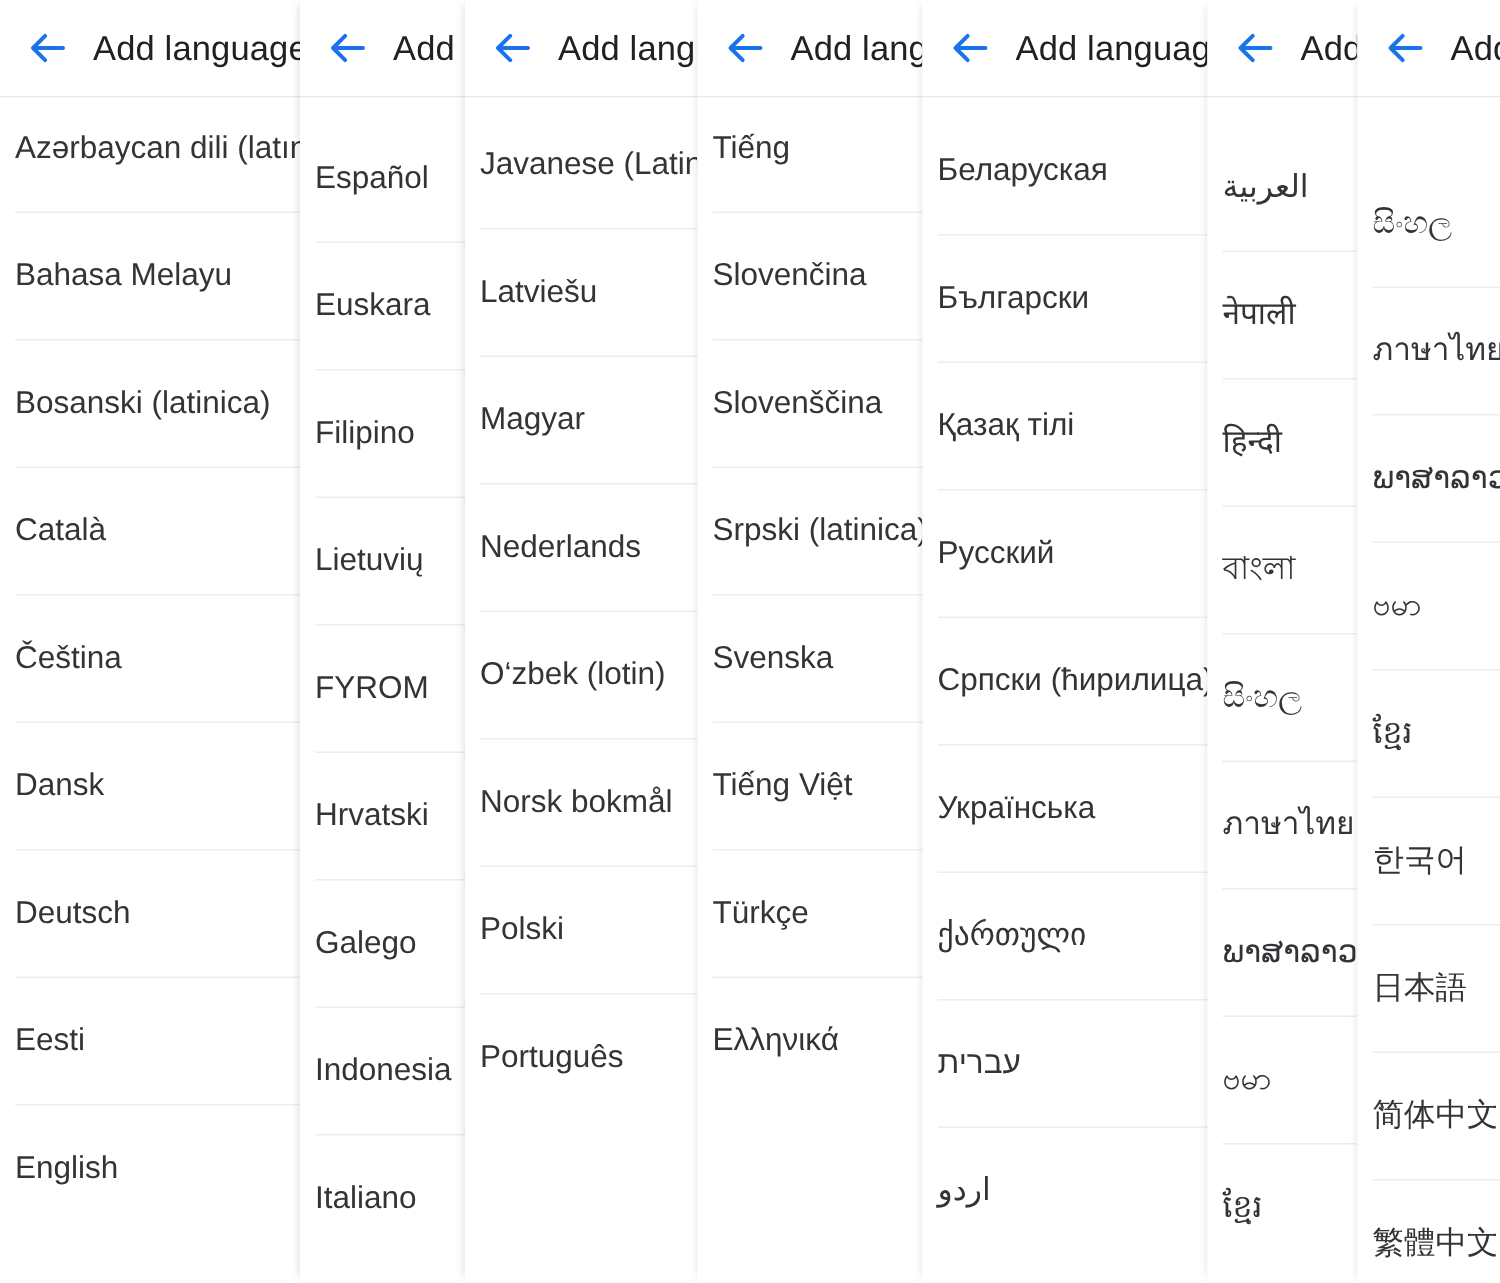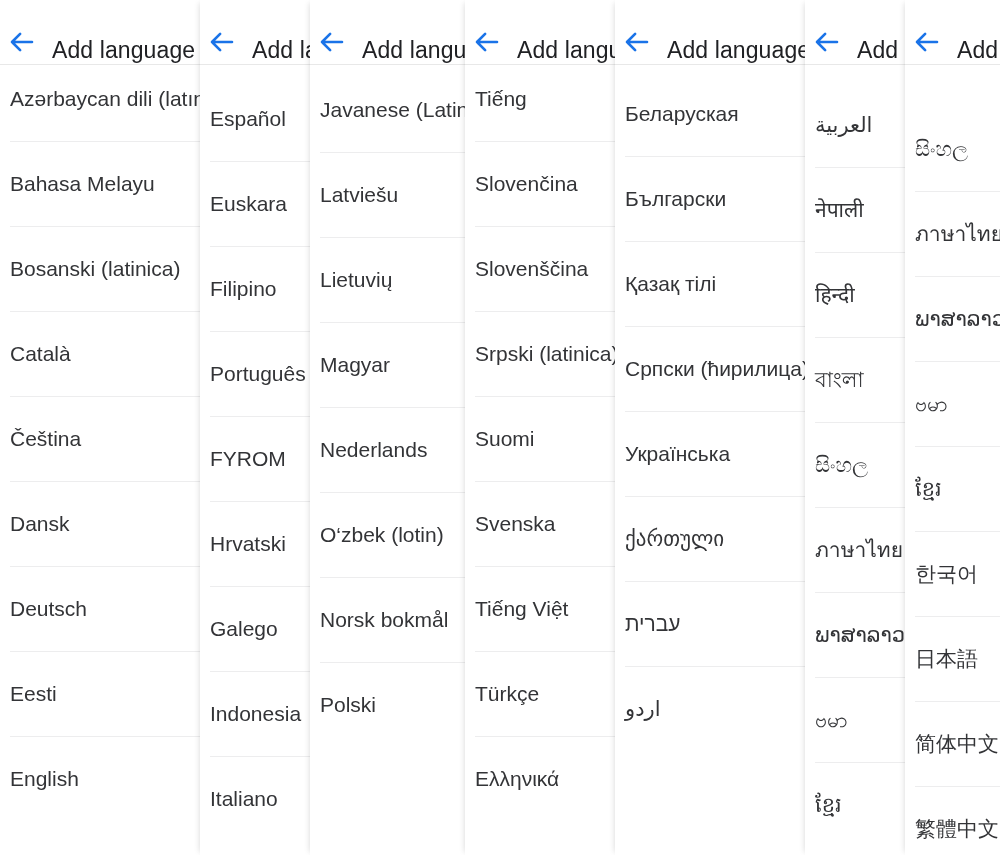--- a/index.html
+++ b/index.html
@@ -24,22 +24,23 @@
   .panel.shadowed{
     box-shadow:-3px 0 6px -3px rgba(0,0,0,0.16);
   }
 
   
   .appbar{
     position:relative;
     height:65px;
     background:#ffffff;
     display:flex;
-    align-items:flex-end;
+    align-items:center;
     box-sizing:border-box;
+    padding-left:10px;
     white-space:nowrap;
     border-bottom:1px solid #e8e8e8;
   }
   .back-icon{
     flex:0 0 auto;
     width:44px;height:44px;
     display:flex;align-items:center;justify-content:center;
     cursor:pointer;
   }
   .back-icon svg{display:block;}
@@ -146,75 +147,75 @@
           <div class="lang-row">
             <span class="lang-label">Español</span>
           </div>
           <div class="lang-row">
             <span class="lang-label">Euskara</span>
           </div>
           <div class="lang-row">
             <span class="lang-label">Filipino</span>
           </div>
           <div class="lang-row">
+            <span class="lang-label">Lietuvių</span>
+          </div>
+          <div class="lang-row">
+            <span class="lang-label">FYROM</span>
+          </div>
+          <div class="lang-row">
+            <span class="lang-label">Hrvatski</span>
+          </div>
+          <div class="lang-row">
+            <span class="lang-label">Galego</span>
+          </div>
+          <div class="lang-row">
+            <span class="lang-label">Indonesia</span>
+          </div>
+          <div class="lang-row">
+            <span class="lang-label">Italiano</span>
+          </div>
+        </div>
+      </div>
+    </div>
+    <div class="panel shadowed" style="left: 310px; width: 155px;">
+      <div class="appbar">
+        <div class="back-icon">
+          <svg width="30" height="30" viewBox="0 0 24 24">
+            <path d="M20 12 H4 M10.5 5.5 L4 12 L10.5 18.5" fill="none" stroke="#1a73e8" stroke-width="2.1" stroke-linecap="round" stroke-linejoin="round"></path>
+          </svg>
+        </div>
+        <div class="appbar-title">Add language</div>
+      </div>
+      <div class="list">
+        <div class="list-inner" style="margin-top: 3px;">
+          <div class="lang-row">
+            <span class="lang-label">Javanese (Latin)</span>
+          </div>
+          <div class="lang-row">
+            <span class="lang-label">Latviešu</span>
+          </div>
+          <div class="lang-row">
+            <span class="lang-label">Magyar</span>
+          </div>
+          <div class="lang-row">
+            <span class="lang-label">Nederlands</span>
+          </div>
+          <div class="lang-row">
+            <span class="lang-label">O‘zbek (lotin)</span>
+          </div>
+          <div class="lang-row">
+            <span class="lang-label">Norsk bokmål</span>
+          </div>
+          <div class="lang-row">
+            <span class="lang-label">Polski</span>
+          </div>
+          <div class="lang-row">
             <span class="lang-label">Português</span>
           </div>
-          <div class="lang-row">
-            <span class="lang-label">FYROM</span>
-          </div>
-          <div class="lang-row">
-            <span class="lang-label">Hrvatski</span>
-          </div>
-          <div class="lang-row">
-            <span class="lang-label">Galego</span>
-          </div>
-          <div class="lang-row">
-            <span class="lang-label">Indonesia</span>
-          </div>
-          <div class="lang-row">
-            <span class="lang-label">Italiano</span>
-          </div>
-        </div>
-      </div>
-    </div>
-    <div class="panel shadowed" style="left: 310px; width: 155px;">
-      <div class="appbar">
-        <div class="back-icon">
-          <svg width="30" height="30" viewBox="0 0 24 24">
-            <path d="M20 12 H4 M10.5 5.5 L4 12 L10.5 18.5" fill="none" stroke="#1a73e8" stroke-width="2.1" stroke-linecap="round" stroke-linejoin="round"></path>
-          </svg>
-        </div>
-        <div class="appbar-title">Add language</div>
-      </div>
-      <div class="list">
-        <div class="list-inner" style="margin-top: 3px;">
-          <div class="lang-row">
-            <span class="lang-label">Javanese (Latin)</span>
-          </div>
-          <div class="lang-row">
-            <span class="lang-label">Latviešu</span>
-          </div>
-          <div class="lang-row">
-            <span class="lang-label">Lietuvių</span>
-          </div>
-          <div class="lang-row">
-            <span class="lang-label">Magyar</span>
-          </div>
-          <div class="lang-row">
-            <span class="lang-label">Nederlands</span>
-          </div>
-          <div class="lang-row">
-            <span class="lang-label">O‘zbek (lotin)</span>
-          </div>
-          <div class="lang-row">
-            <span class="lang-label">Norsk bokmål</span>
-          </div>
-          <div class="lang-row">
-            <span class="lang-label">Polski</span>
-          </div>
         </div>
       </div>
     </div>
     <div class="panel shadowed" style="left: 465px; width: 150px;">
       <div class="appbar">
         <div class="back-icon">
           <svg width="30" height="30" viewBox="0 0 24 24">
             <path d="M20 12 H4 M10.5 5.5 L4 12 L10.5 18.5" fill="none" stroke="#1a73e8" stroke-width="2.1" stroke-linecap="round" stroke-linejoin="round"></path>
           </svg>
         </div>
@@ -228,23 +229,20 @@
           <div class="lang-row">
             <span class="lang-label">Slovenčina</span>
           </div>
           <div class="lang-row">
             <span class="lang-label">Slovenščina</span>
           </div>
           <div class="lang-row">
             <span class="lang-label">Srpski (latinica)</span>
           </div>
           <div class="lang-row">
-            <span class="lang-label">Suomi</span>
-          </div>
-          <div class="lang-row">
             <span class="lang-label">Svenska</span>
           </div>
           <div class="lang-row">
             <span class="lang-label">Tiếng Việt</span>
           </div>
           <div class="lang-row">
             <span class="lang-label">Türkçe</span>
           </div>
           <div class="lang-row">
             <span class="lang-label">Ελληνικά</span>
@@ -266,20 +264,23 @@
           <div class="lang-row">
             <span class="lang-label">Беларуская</span>
           </div>
           <div class="lang-row">
             <span class="lang-label">Български</span>
           </div>
           <div class="lang-row">
             <span class="lang-label">Қазақ тілі</span>
           </div>
           <div class="lang-row">
+            <span class="lang-label">Русский</span>
+          </div>
+          <div class="lang-row">
             <span class="lang-label">Српски (ћирилица)</span>
           </div>
           <div class="lang-row">
             <span class="lang-label">Українська</span>
           </div>
           <div class="lang-row">
             <span class="lang-label">ქართული</span>
           </div>
           <div class="lang-row">
             <span class="lang-label">עברית</span>

